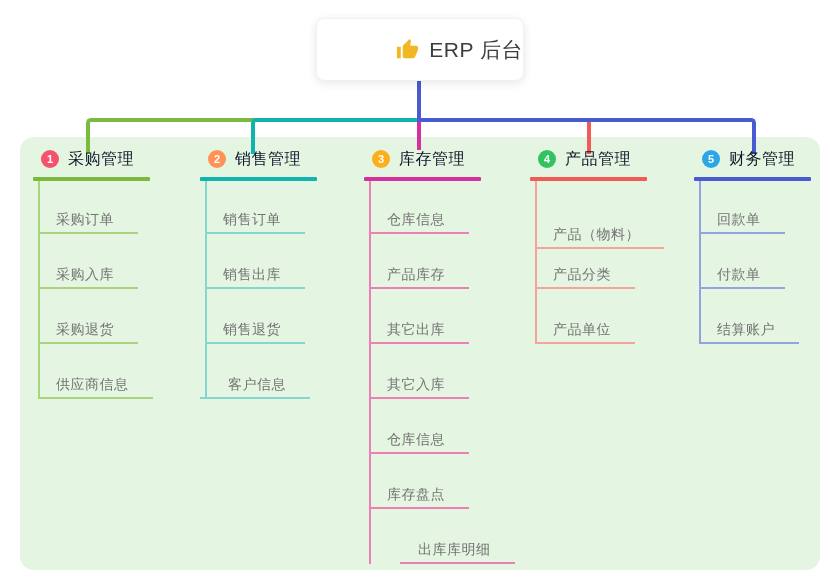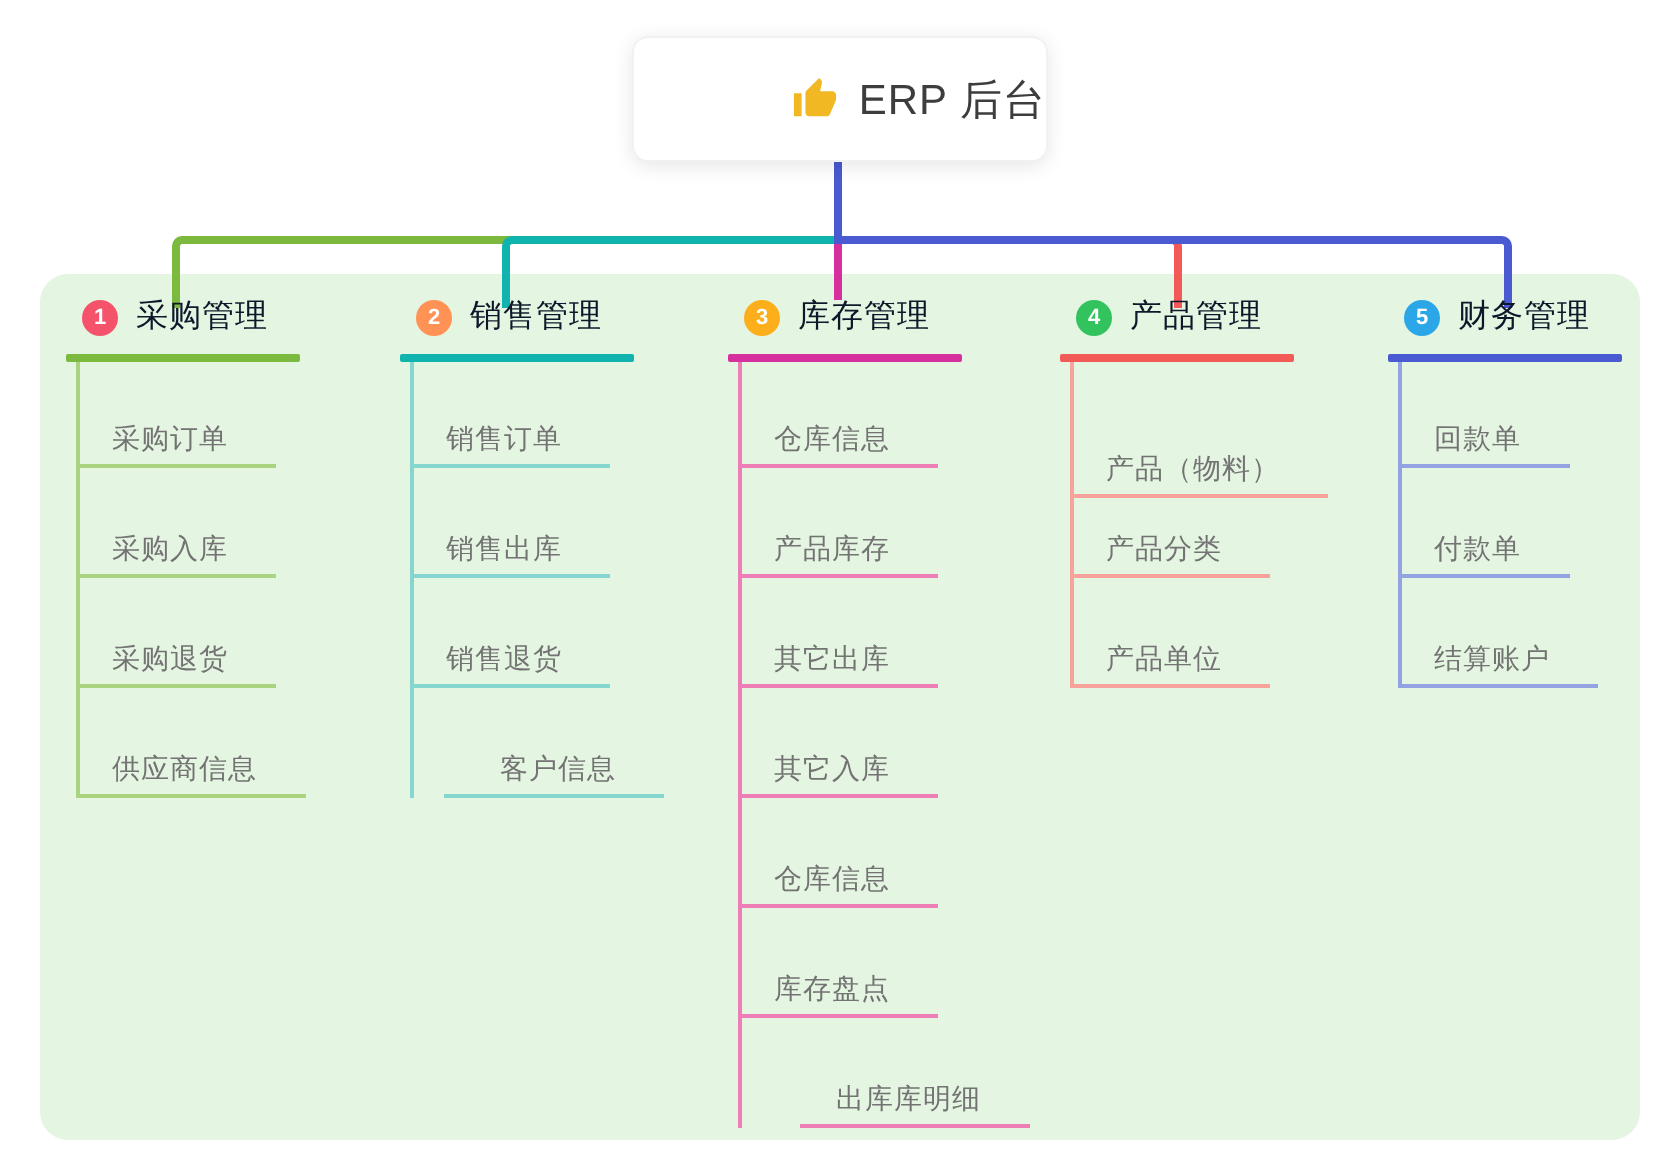--- a/index.html
+++ b/index.html
@@ -72,21 +72,21 @@
       <div class="child" style="left: 38px; top: 372px; border-bottom-color: rgb(169, 211, 127);">供应商信息</div>
       <div class="branch-header" style="left: 208px;">
         <span class="badge" style="background: rgb(255, 146, 84);">2</span>
         <span class="branch-label">销售管理</span>
       </div>
       <div class="header-underline" style="left: 200px; background: rgb(16, 179, 174);"></div>
       <div class="trunk" style="left: 205px; top: 181px; height: 218px; background: rgb(132, 214, 207);"></div>
       <div class="child" style="left: 205px; top: 207px; border-bottom-color: rgb(132, 214, 207);">销售订单</div>
       <div class="child" style="left: 205px; top: 262px; border-bottom-color: rgb(132, 214, 207);">销售出库</div>
       <div class="child" style="left: 205px; top: 317px; border-bottom-color: rgb(132, 214, 207); text-align: right;">销售退货</div>
-      <div class="child" style="left: 222px; top: 372px; border-bottom-color: rgb(132, 214, 207); padding-left: 28px;">客户信息</div>
+      <div class="child" style="left: 200px; top: 372px; border-bottom-color: rgb(132, 214, 207); padding-left: 28px;">客户信息</div>
       <div class="branch-header" style="left: 372px;">
         <span class="badge" style="background: rgb(252, 175, 27);">3</span>
         <span class="branch-label">库存管理</span>
       </div>
       <div class="header-underline" style="left: 364px; background: rgb(213, 48, 158);"></div>
       <div class="trunk" style="left: 369px; top: 181px; height: 383px; background: rgb(238, 127, 182);"></div>
       <div class="child" style="left: 369px; top: 207px; border-bottom-color: rgb(238, 127, 182); text-align: center;">仓库信息</div>
       <div class="child" style="left: 369px; top: 262px; border-bottom-color: rgb(238, 127, 182);">产品库存</div>
       <div class="child" style="left: 369px; top: 317px; border-bottom-color: rgb(238, 127, 182);">其它出库</div>
       <div class="child" style="left: 369px; top: 372px; border-bottom-color: rgb(238, 127, 182);">其它入库</div>

